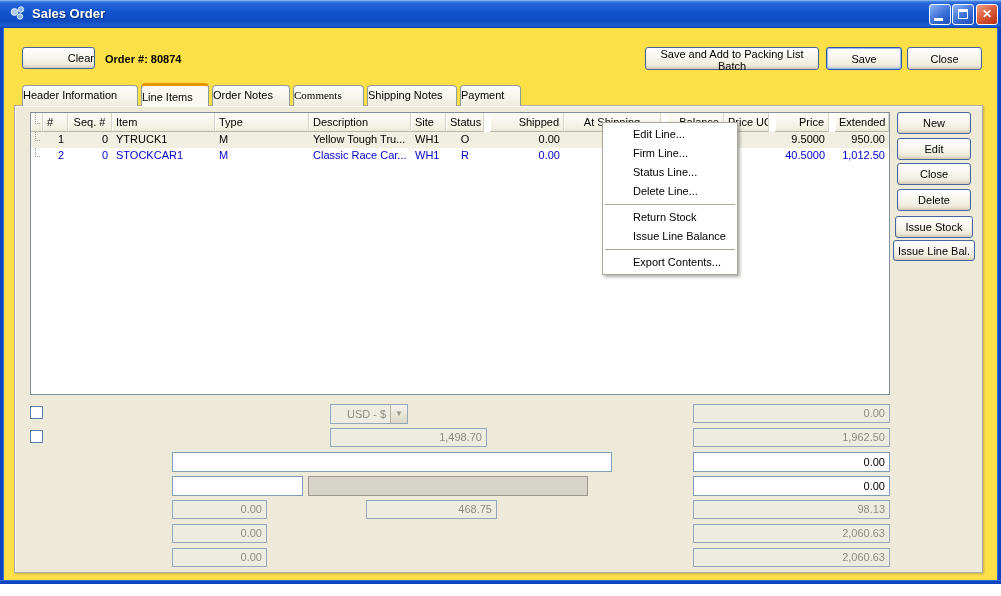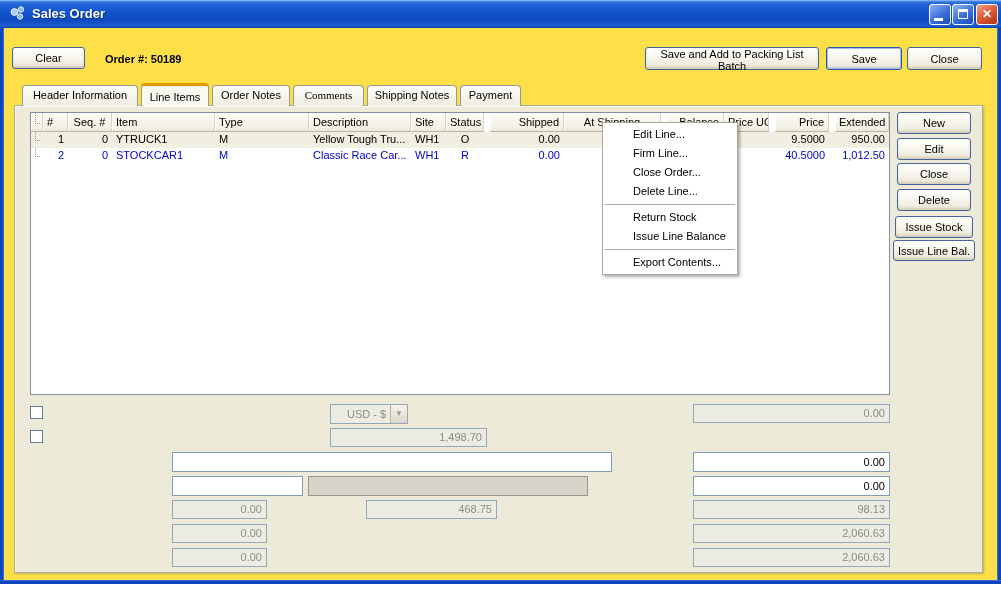--- a/index.html
+++ b/index.html
@@ -23,21 +23,21 @@
   .g-max { position: absolute; left: 5px; top: 4px; width: 10px; height: 10px; border: 1px solid #FFF; border-top: 3px solid #FFF; }
   .g-x { display: block; text-align: center; line-height: 19px; color: #FFF; font-weight: bold; font-size: 12px; }
 
   .xpbtn { position: absolute; border: 1px solid #46659E; border-radius: 3px; text-align: center;
     background: linear-gradient(180deg, #FFFFFF 0%, #F6F4EA 55%, #E9E5D4 100%);
     box-shadow: inset 0 -2px 2px rgba(165,152,118,0.30); font-size: 11px; cursor: default; }
   .xpbtn.default { border-color: #2C56A8; box-shadow: inset 0 0 0 1px #9DBCE8, inset 0 -2px 2px rgba(120,140,190,0.30); }
 
   .order-label { position: absolute; left: 105px; top: 53px; font-weight: bold; }
 
-  .tab { position: absolute; top: 85px; height: 21px; line-height: 19px; text-align: center;
+  .tab { position: absolute; top: 85px; height: 21px; line-height: 19px; text-align: left;
     background: linear-gradient(180deg, #FDFDFA 0%, #EFEDE0 100%); border: 1px solid #919B9C;
     border-bottom: none; border-radius: 4px 4px 0 0; z-index: 6; cursor: default; }
   .tab.active { top: 83px; height: 23px; line-height: 22px; background: #F9F8F1;
     border-top: 3px solid #E59700; z-index: 8; }
 
   .panel { position: absolute; left: 14px; top: 105px; width: 969px; height: 468px;
     background: #EDEAD9; border: 1px solid #AEAC9D; box-shadow: inset 1px 1px 0 #FBFAF4, 1px 1px 2px rgba(120,115,95,0.45); z-index: 5; }
 
   .grid-table { position: absolute; left: 30px; top: 112px; width: 860px; height: 283px;
     background: #FFF; border: 1px solid #828F9C; z-index: 7; overflow: hidden; }
@@ -97,22 +97,22 @@
         <span class="g-min"></span>
       </span>
     <span class="tb-btn tb-blue" style="left:952px;">
         <span class="g-max"></span>
       </span>
     <span class="tb-btn tb-red" style="left:976px;">
         <span class="g-x">✕</span>
       </span>
   </div>
 
-  <button class="xpbtn" style="left:12px; top:47px; width:73px; height:22px;">Clear</button>
-  <span class="order-label">Order #: 50189</span>
+  <button class="xpbtn" style="left:22px; top:47px; width:73px; height:22px;text-align:right;">Clear</button>
+  <span class="order-label">Order #: 80874</span>
   <button class="xpbtn" style="left:645px; top:47px; width:174px; height:23px;">Save and Add to Packing List Batch</button>
   <button class="xpbtn default" style="left:826px; top:47px; width:76px; height:23px;">Save</button>
   <button class="xpbtn" style="left:907px; top:47px; width:75px; height:23px;">Close</button>
 
   <div class="tab" style="left:22px; width:116px;">Header Information</div>
   <div class="tab active" style="left:141px; width:68px;">Line Items</div>
   <div class="tab" style="left:212px; width:78px;">Order Notes</div>
   <div class="tab" style="left:293px; width:71px;font-family:Liberation Serif, serif;">Comments</div>
   <div class="tab" style="left:367px; width:90px;">Shipping Notes</div>
   <div class="tab" style="left:460px; width:61px;">Payment</div>
@@ -166,21 +166,21 @@
       <div class="dcell ar"></div>
       <div class="dcell"></div>
       <div class="dcell ar">40.5000</div>
       <div class="dcell ar">1,012.50</div>
     </div>
   </div>
 
   <div class="menu">
     <div class="menu-item">Edit Line...</div>
     <div class="menu-item">Firm Line...</div>
-    <div class="menu-item">Close Order...</div>
+    <div class="menu-item">Status Line...</div>
     <div class="menu-item">Delete Line...</div>
     <div class="menu-sep"></div>
     <div class="menu-item">Return Stock</div>
     <div class="menu-item">Issue Line Balance</div>
     <div class="menu-sep"></div>
     <div class="menu-item">Export Contents...</div>
   </div>
 
   <button class="xpbtn side-btn" style="top:112px;">New</button>
   <button class="xpbtn side-btn" style="top:138px;">Edit</button>
@@ -219,20 +219,21 @@
   <span class="lbl rt" style="left:8px; top:527px; width:160px;">Outstanding Credit:</span>
   <div class="field-ro" style="left:172px; top:524px; width:95px;">0.00</div>
 
   <span class="lbl rt" style="left:8px; top:551px; width:160px;">Authorized CC Payments:</span>
   <div class="field-ro" style="left:172px; top:548px; width:95px;">0.00</div>
 
   <span class="lbl rt" style="left:538px; top:407px; width:150px;">At Shipping:</span>
   <div class="field-ro" style="left:693px; top:404px; width:197px;">0.00</div>
 
   <span class="lbl rt" style="left:538px; top:431px; width:150px;">Subtotal:</span>
+  <div class="field-ro" style="left:693px; top:428px; width:197px;">1,962.50</div>
 
   <span class="lbl rt" style="left:538px; top:455px; width:150px;">Misc. Charge:</span>
   <input class="inp num" style="left: 693px; top: 452px; width: 197px;" value="0.00">
 
   <span class="lbl rt" style="left:538px; top:479px; width:150px;"><a href="#" class="link">Freight:</a></span>
   <input class="inp num" style="left: 693px; top: 476px; width: 197px;" value="0.00">
 
   <span class="lbl rt" style="left:538px; top:503px; width:150px;"><a href="#" class="link">Tax:</a></span>
   <div class="field-ro" style="left:693px; top:500px; width:197px;">98.13</div>
 

